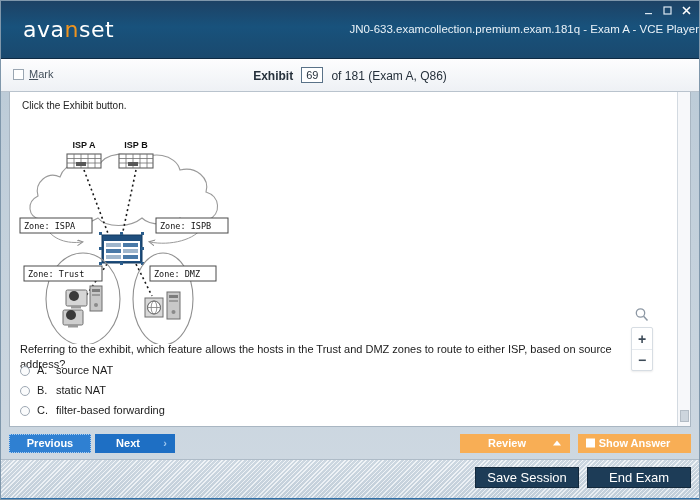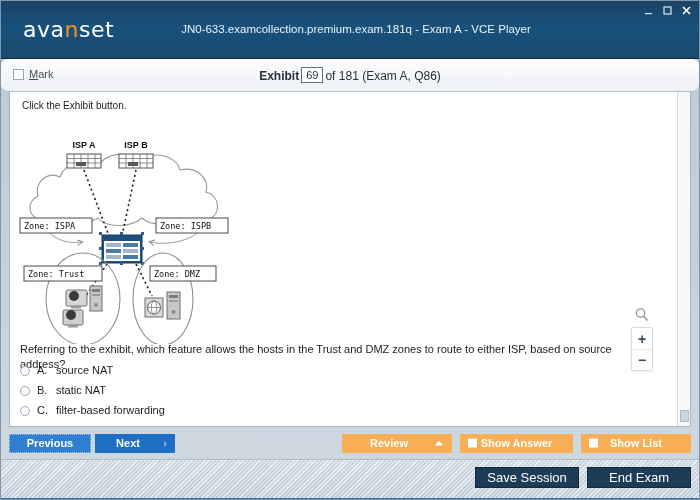--- a/index.html
+++ b/index.html
@@ -26,60 +26,60 @@
   }
   .logo {
     position: absolute; left: 22px; top: 16px;
     font-size: 22px; letter-spacing: .5px;
     color: #ffffff; font-weight: 400;
     font-family: "DejaVu Sans", sans-serif;
   }
   .logo .accent { color: #f0941f; }
   .title-text {
     position: absolute; left: 0; right: 0; top: 22px;
-    text-align: center; color: #eaf2f8; font-size: 11.5px; padding-left: 12px;
+    text-align: right; color: #eaf2f8; font-size: 11.5px; padding-left: 12px;
   }
   .winbtns {
     position: absolute; right: 6px; top: 3px;
     display: flex; gap: 6px; align-items: center;
     color: #dce8f2;
   }
   .winbtn {
     width: 13px; height: 13px;
     display: flex; align-items: center; justify-content: center;
     font-size: 11px; line-height: 1; color: #e7f0f7; cursor: pointer;
   }
   .winbtn svg { display: block; }
 
   
   .qbar {
     position: relative;
     height: 33px;
     background: linear-gradient(180deg,#fdfdfe,#eef1f5);
     border-bottom: 1px solid #b9c3cd;
-    display: flex; align-items: center; border-radius: 7px;
+    display: flex; align-items: center;
   }
   .mark-wrap {
     position: absolute; left: 12px; top: 9px;
     display: flex; align-items: center; gap: 5px;
     font-size: 11px; color: #44505c; cursor: pointer;
   }
   .cbox {
     width: 11px; height: 11px; background: #fff;
     border: 1px solid #9aa6b2; display: inline-block;
   }
   .mark-label u { text-decoration: underline; }
   .qcenter {
     position: absolute; left: 0; right: 0; top: 8px;
     text-align: center; font-size: 12px; color: #26313c;
   }
   .qcenter b { font-weight: bold; }
   .qnum-box {
     display: inline-block; min-width: 20px;
-    padding: 1px 4px; margin: 0 2px;
+    padding: 1px 4px; margin: 0 8px;
     border: 1px solid #5a7288; background: #fff;
     font-size: 11px; text-align: center;
     vertical-align: 1px;
   }
 
   
   .content-outer {
     position: relative;
     margin: 0 8px;
     height: 335px;
@@ -430,24 +430,20 @@
     <div class="spacer"></div>
 
     <button class="btn btn-orange btn-review">
       <span>Review</span>
       <span class="caret"></span>
     </button>
     <button class="btn btn-orange btn-showanswer">
       <span class="sqbox"></span>
       <span>Show Answer</span>
     </button>
-    <button class="btn btn-orange btn-showlist">
-      <span class="sqbox"></span>
-      <span>Show List</span>
-    </button>
   </div>
 
   <div class="footer">
     <div class="inner">
       <button class="btn-dark">Save Session</button>
       <button class="btn-dark">End Exam</button>
     </div>
     <div class="footer-bottomline"></div>
   </div>
 

